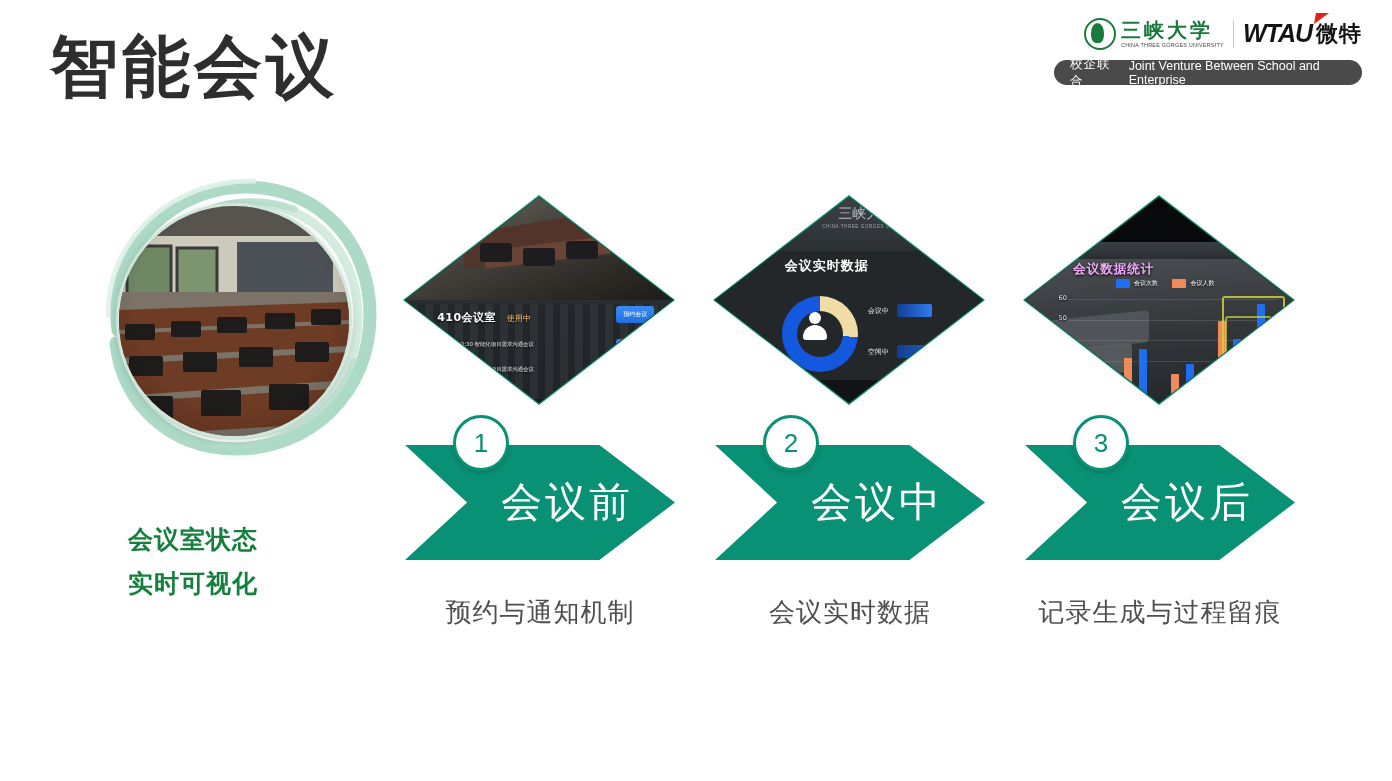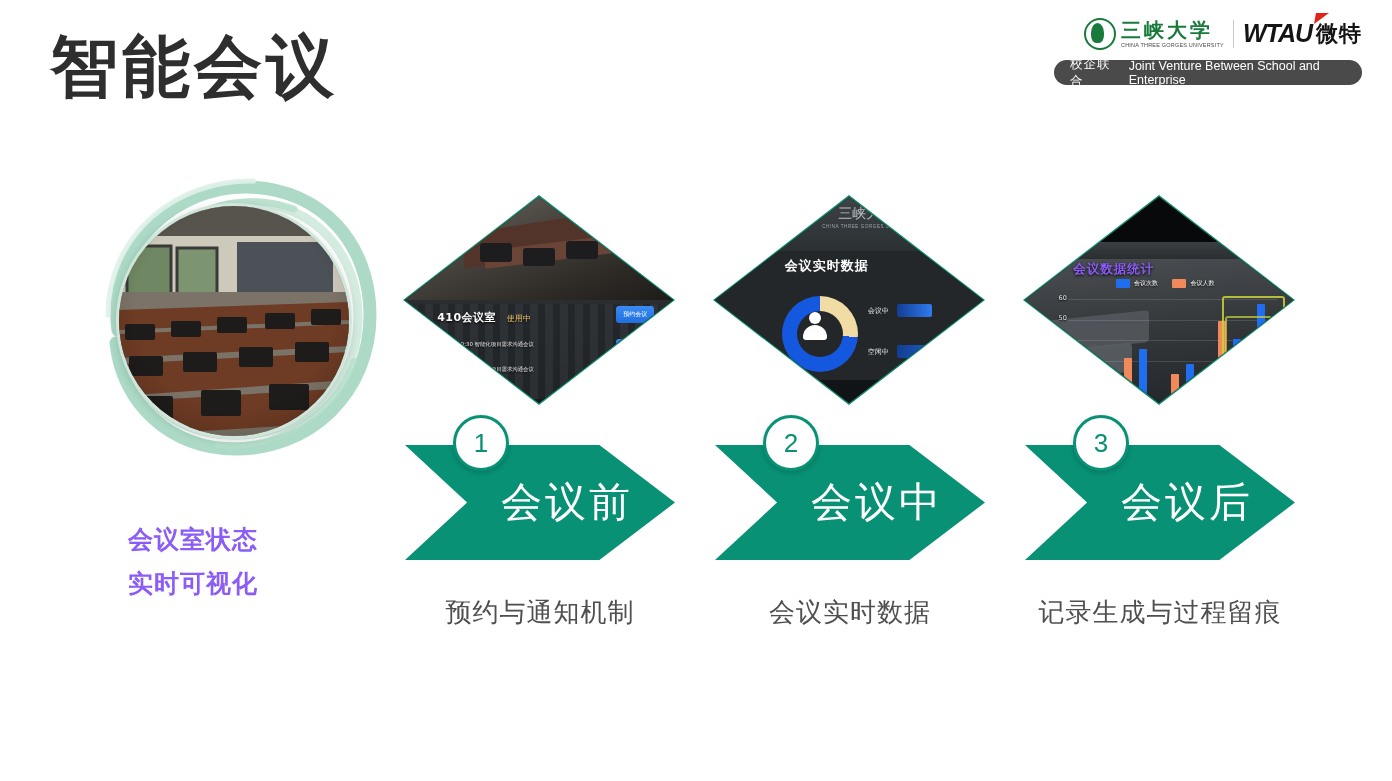--- a/index.html
+++ b/index.html
@@ -65,21 +65,21 @@
   }
   .photo-circle{
     position:absolute;left:38px;top:38px;width:230px;height:230px;
     border-radius:50%;overflow:hidden;border:3px solid #cfe6da;
     box-shadow:0 2px 8px rgba(0,0,0,.15);
   }
   .room-photo{position:absolute;inset:0;}
 
   .left-caption{
     position:absolute;left:128px;top:518px;
-    font-size:25px;font-weight:bold;color:#8b5cf6;line-height:1.75;
+    font-size:25px;font-weight:bold;color:#15803d;line-height:1.75;
     letter-spacing:1px;
     font-family:"DejaVu Sans","Liberation Sans",sans-serif;
   }
 
   
   .steps{position:absolute;left:395px;top:190px;width:930px;height:460px;}
   .step{position:absolute;top:0;width:290px;height:460px;}
   .step1{left:0;}
   .step2{left:310px;}
   .step3{left:620px;}
@@ -197,21 +197,21 @@
   
   .d3-top{position:absolute;left:0;top:0;width:100%;height:22%;background:#08090a;}
   .d3-band{position:absolute;left:0;top:22%;width:100%;height:8%;
     background:linear-gradient(180deg,#3a3f43,#2a2e31);}
   .d3-body{position:absolute;left:0;top:30%;width:100%;height:70%;
     background:linear-gradient(175deg,#4b4f53 0%,#35393c 45%,#22262a 100%);}
   .d3-desk{position:absolute;left:4%;top:40%;width:42%;height:22%;
     background:#53585d;transform:skewY(-6deg);border-radius:4px;opacity:.9;}
   .d3-desk2{position:absolute;left:2%;top:62%;width:38%;height:20%;
     background:#5b6065;transform:skewY(-6deg);border-radius:4px;opacity:.85;}
-  .d3-title{position:absolute;left:18%;top:31%;font-size:12.5px;color:#8b5cf6;font-weight:bold;
+  .d3-title{position:absolute;left:18%;top:31%;font-size:12.5px;color:#f0abfc;font-weight:bold;
     letter-spacing:1px;font-family:"DejaVu Sans","Liberation Sans",sans-serif;
     text-shadow:0 1px 3px #000;text-align:center;}
   .d3-leg{position:absolute;top:40%;display:flex;align-items:center;gap:4px;}
   .d3-leg1{left:34%;} .d3-leg2{left:55%;}
   .d3-sw{width:14px;height:9px;border-radius:1px;}
   .d3-sw-b{background:#1f6ef0;} .d3-sw-o{background:#f08a5a;}
   .d3-leg-t{font-size:6px;color:#fff;white-space:nowrap;
     font-family:"DejaVu Sans","Liberation Sans",sans-serif;text-shadow:0 1px 2px #000;}
   .d3-yl{position:absolute;left:12.5%;font-size:6.5px;color:#dfe3e6;
     font-family:"DejaVu Sans","Liberation Sans",sans-serif;text-shadow:0 1px 2px #000;}

